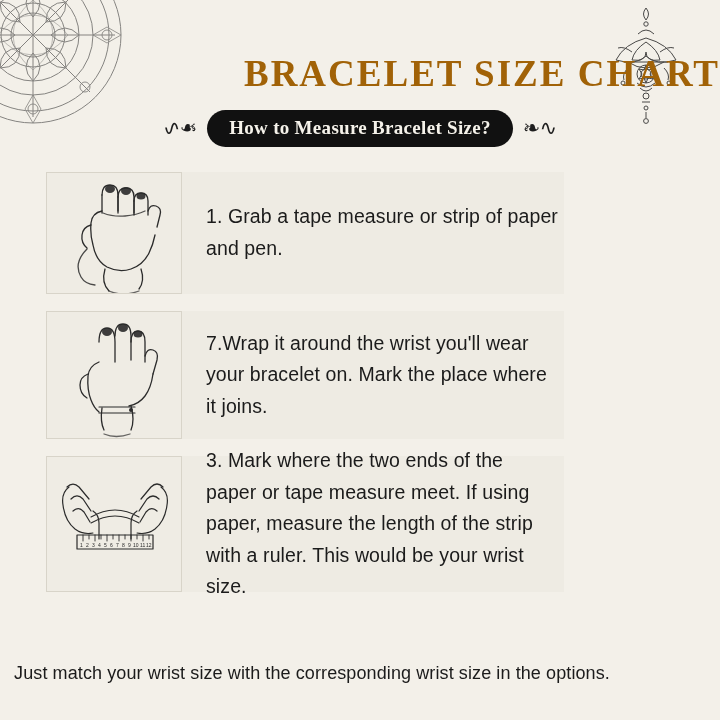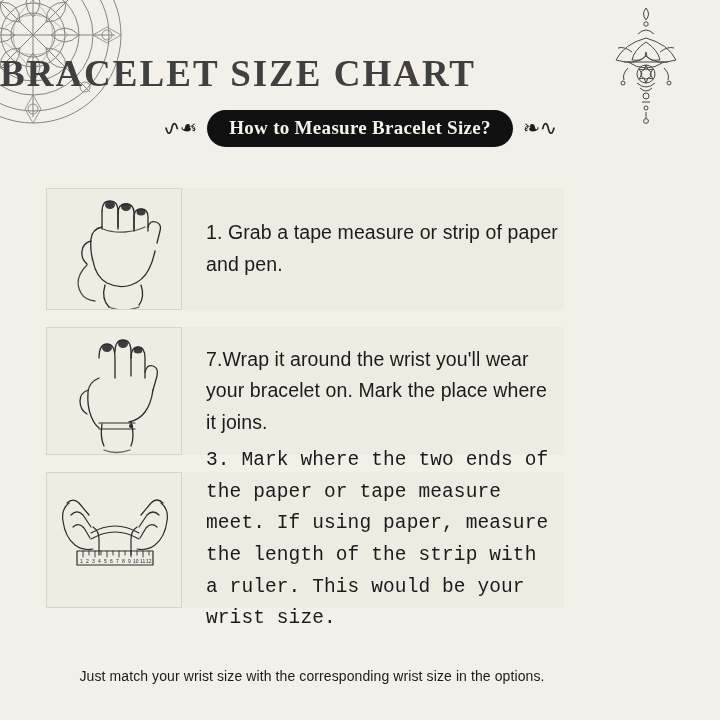--- a/index.html
+++ b/index.html
@@ -36,26 +36,26 @@
     opacity: 0.85;
     pointer-events: none;
   }
 
   
   .title {
     position: absolute;
     top: 52px;
     left: 0;
     width: 720px;
-    text-align: left;
+    text-align: right;
     font-family: "Liberation Serif", serif;
     font-weight: bold;
     font-size: 37px;
     letter-spacing: 2.0px;
-    color: #404040;
+    color: #a16207;
   }
 
   .subtitle-row {
     position: absolute;
     top: 110px;
     left: 0;
     width: 720px;
     display: flex;
     align-items: center;
     justify-content: center;
@@ -79,21 +79,21 @@
     font-family: "Liberation Serif", serif;
     font-weight: bold;
     font-size: 19px;
     letter-spacing: 0.3px;
     white-space: nowrap;
   }
 
   
   .steps {
     position: absolute;
-    top: 188px;
+    top: 172px;
     left: 0;
     width: 596px;
   }
 
   .step-row {
     position: relative;
     display: flex;
     align-items: stretch;
     margin-bottom: 17px;
     padding-left: 46px;
@@ -124,29 +124,29 @@
     line-height: 1.62;
     color: #1b1b1b;
     letter-spacing: 0.1px;
   }
 
   .step-1 .thumb { height: 122px; }
   .step-1 .step-text-wrap { height: 122px; }
   .step-2 .thumb { height: 128px; }
   .step-2 .step-text-wrap { height: 128px; }
   .step-3 .thumb { height: 136px; }
-  .step-3 .step-text-wrap { height: 136px; font-family: Liberation Mono, monospace; }
+  .step-3 .step-text-wrap { height: 136px; }
 
   .footer-note {
     position: absolute;
     bottom: 36px;
     left: 0;
     width: 624px;
     text-align: center;
-    font-size: 14px;
+    font-size: 18px;
     color: #1b1b1b;
     letter-spacing: 0.1px;
   }
 
   svg.line-art { display: block; }
 </style>
 </head>
 <body>
 
 <div class="mandala-corner">

